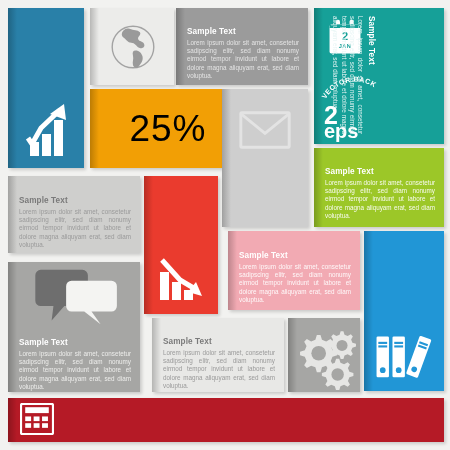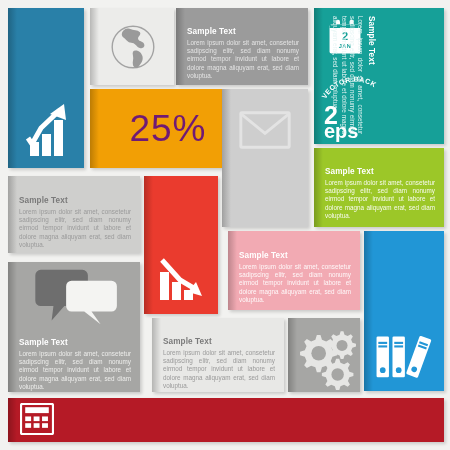--- a/index.html
+++ b/index.html
@@ -68,21 +68,21 @@
   </div>
 
   <div class="panel shadow edge" id="tile-gray-text-top">
     <div class="txtblock dark" style="top:19px;">
       <p class="hd" style="color:#fff;">Sample Text</p>
       <p class="bd" style="color:#e4e4e4;">Lorem ipsum dolor sit amet, consetetur sadipscing elitr, sed diam nonumy eirmod tempor invidunt ut labore et dolore magna aliquyam erat, sed diam voluptua.</p>
     </div>
   </div>
 
   <div class="panel shadow edge" id="tile-percent">
-    <div style="position:absolute;left:0;right:0;top:50%;transform:translateY(-50%);text-align:center;font-size:37px;color:#701a75;font-weight:normal;letter-spacing:1px;margin-left:24px;">25%</div>
+    <div style="position:absolute;left:0;right:0;top:50%;transform:translateY(-50%);text-align:center;font-size:37px;color:#000000;font-weight:normal;letter-spacing:1px;margin-left:24px;">25%</div>
   </div>
 
   <div class="panel shadow edge" id="tile-envelope">
     <svg viewBox="0 0 60 44" width="52" height="38" style="position:absolute;left:17px;top:22px;">
       <rect x="2" y="2" width="56" height="40" rx="1" fill="none" stroke="#e3e3e3" stroke-width="3.4"></rect>
       <path d="M3 4 L30 26 L57 4" fill="none" stroke="#e3e3e3" stroke-width="3.4"></path>
     </svg>
   </div>
 
   <div class="panel shadow edge" id="tile-teal">

